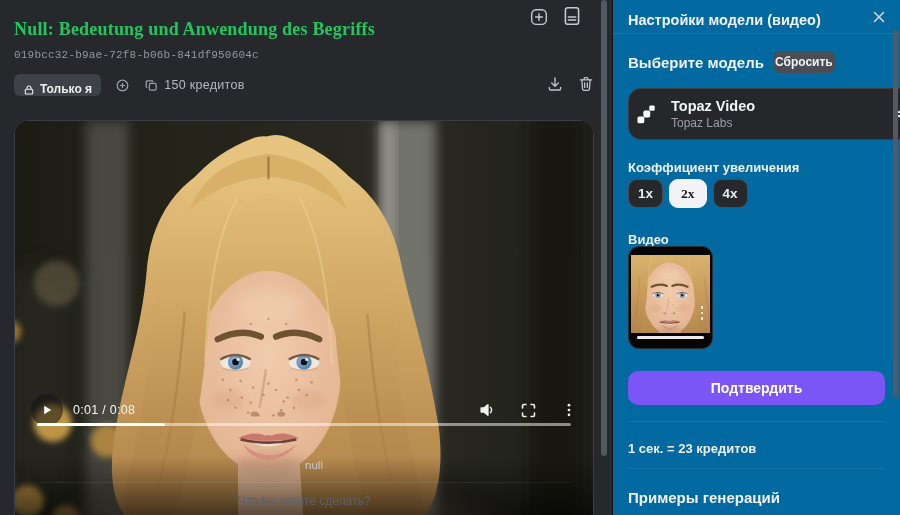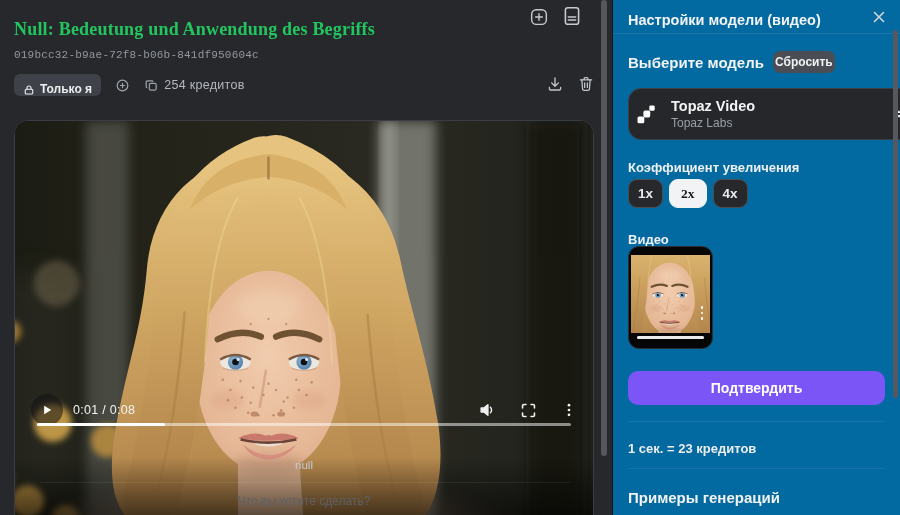--- a/index.html
+++ b/index.html
@@ -37,21 +37,21 @@
   .play-btn { position:absolute; left:16px; top:273px; width:32px; height:32px; border-radius:50%;
     background:rgba(18,18,20,.55); border:none; display:flex; align-items:center; justify-content:center;
     color:#fff; cursor:pointer; }
   .time-display { position:absolute; left:58px; top:282px; font-size:12.5px; color:#f3f3f3; letter-spacing:.3px; }
   .player-right-icons { position:absolute; right:16px; top:280px; display:flex; gap:24px; color:#f0f0f0; align-items:center; }
   .player-right-icons > span { display:flex; cursor:pointer; }
   .progress-track { position:absolute; left:22px; right:22px; top:302px; height:3px; border-radius:2px;
     background:rgba(255,255,255,.5); }
   .progress-played { height:100%; border-radius:2px; background:#ffffff; }
 
-  .caption { position:absolute; left:14px; top:459px; width:580px; text-align:center;
+  .caption { position:absolute; left:24px; top:459px; width:580px; text-align:center;
     font-size:11.5px; color:#c7cacf; }
   .main-divider { position:absolute; left:40px; top:482px; width:530px; height:1px; background:rgba(255,255,255,.07); }
   .prompt-hint { position:absolute; left:14px; top:494px; width:580px; text-align:center;
     font-size:12px; color:#5d6167; cursor:text; }
 
   .main-scrollbar { position:absolute; right:5px; top:0; width:6px; height:456px; border-radius:3px; background:#54575c; }
 
   
   .sidebar { position:absolute; left:612px; top:0; width:288px; height:515px; background:#0369a1;
     border-left:1px solid #141518; }
@@ -263,21 +263,21 @@
         </svg>
       </span>
     </div>
     <div class="meta-badge">
       <span class="ic">
         <svg width="15" height="15" viewBox="0 0 24 24" fill="none" stroke="currentColor" stroke-width="1.9" stroke-linejoin="round">
           <rect x="8.5" y="8.5" width="11" height="11" rx="2.5"></rect>
             <path d="M5,15.5 a2,2 0 0 1 -1.5,-2 V6.5 a2,2 0 0 1 2,-2 h7 a2,2 0 0 1 2,1.5"></path>
         </svg>
       </span>
-      <span>254 кредитов</span>
+      <span>150 кредитов</span>
     </div>
   </div>
 
   <button class="action-icon icon-download">
     <svg width="18" height="18" viewBox="0 0 24 24" fill="none" stroke="currentColor" stroke-width="1.8" stroke-linecap="round" stroke-linejoin="round">
       <path d="M12,4 v10 M7.5,10.5 L12,15 l4.5,-4.5"></path>
         <path d="M4.5,16.5 v1 a2.5,2.5 0 0 0 2.5,2.5 h10 a2.5,2.5 0 0 0 2.5,-2.5 v-1"></path>
     </svg>
   </button>
   <button class="action-icon icon-trash">

